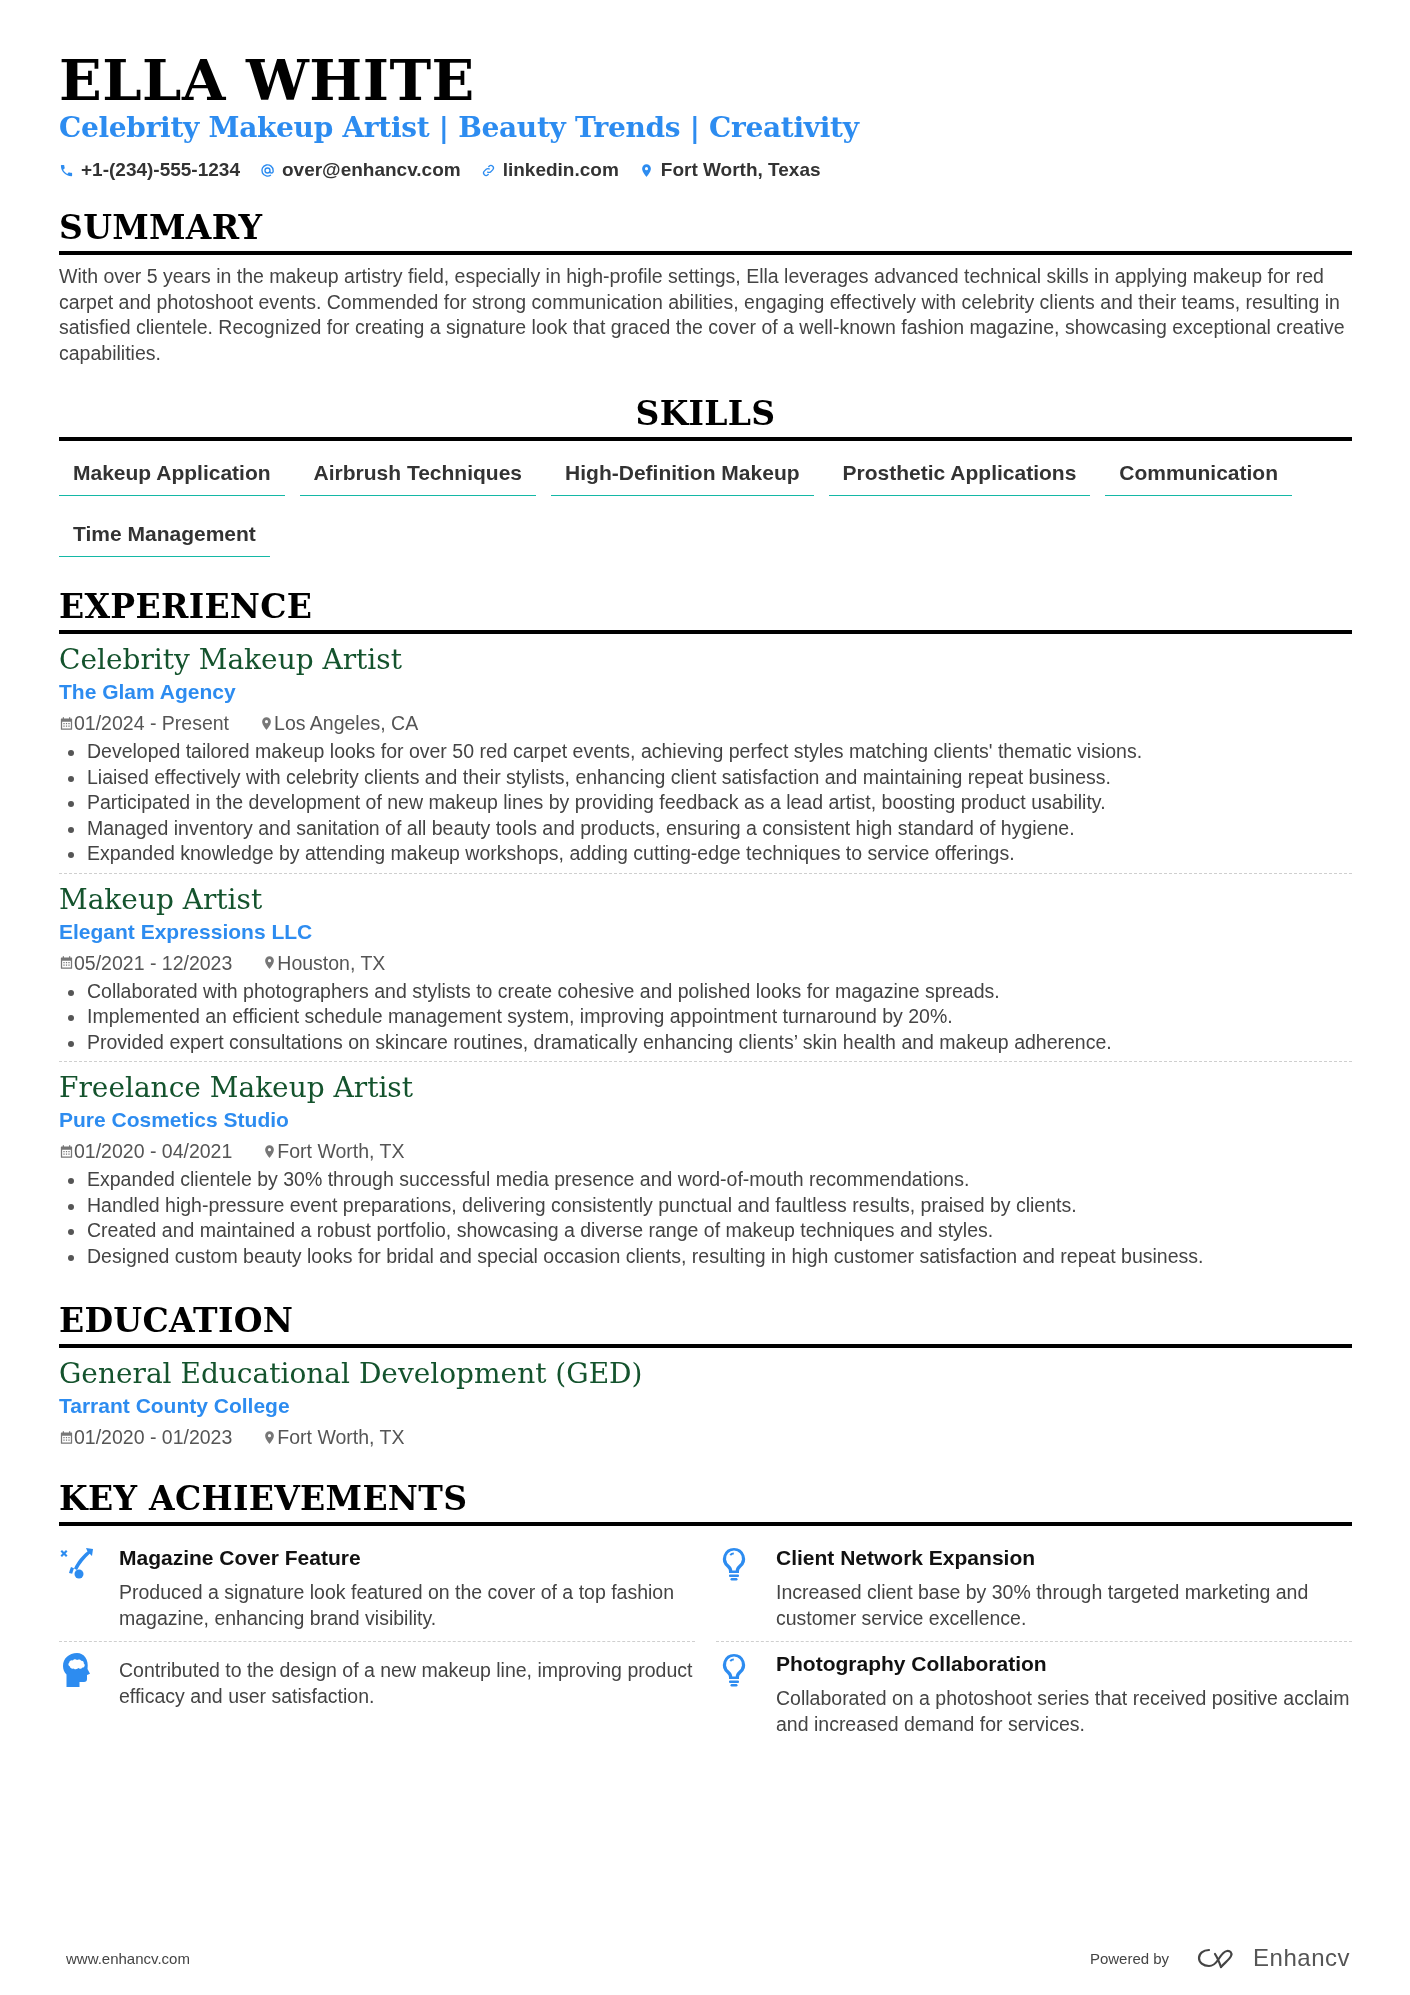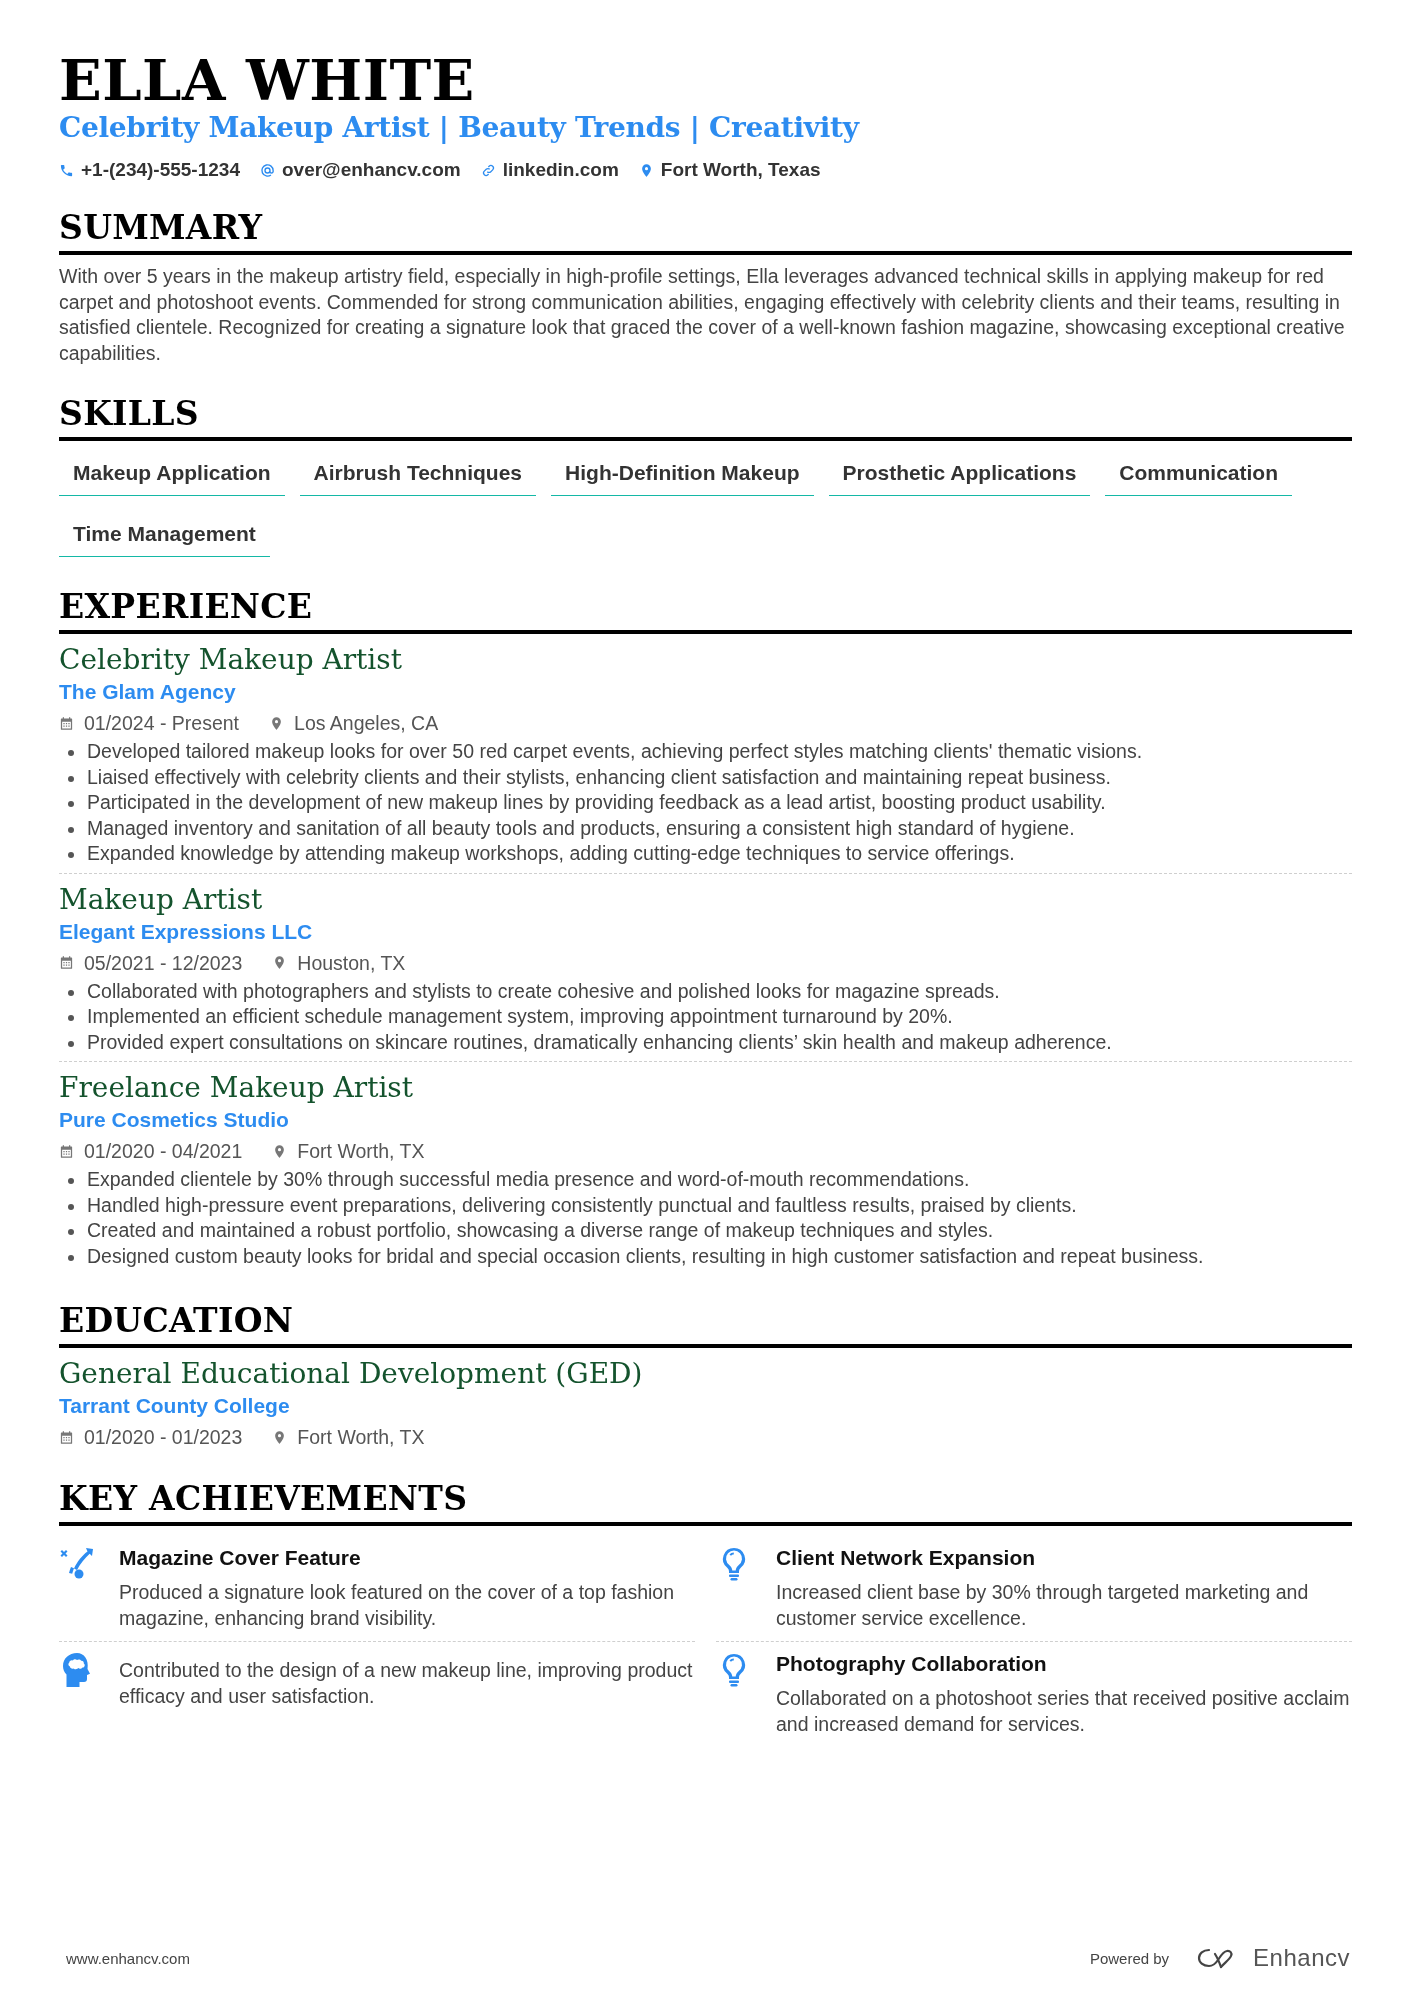--- a/index.html
+++ b/index.html
@@ -21,21 +21,21 @@
 
     .skills { display: flex; flex-wrap: wrap; column-gap: 15px; row-gap: 20px; margin-top: 14px; }
     .skill { font-size: 21px; font-weight: bold; color: #333; padding: 6px 14px 10px 14px; border-bottom: 1px solid #14b8a6; line-height: 24px; }
 
     .job { padding-bottom: 6px; }
     .job + .job { margin-top: 6px; }
     .job.divided { border-bottom: 1.5px dashed #cfcfcf; }
     .job-title { font-family: "DejaVu Serif", serif; font-size: 28px; line-height: 36px; color: #14532d; margin-top: 8px; }
     .company { font-size: 21px; font-weight: bold; color: #2d8cf0; line-height: 28px; margin-top: 0; }
     .meta { display: flex; align-items: center; gap: 30px; font-size: 19.5px; color: #555; line-height: 28px; margin-top: 3px; }
-    .meta-item { display: flex; align-items: center; gap: 10px; }
+    .meta-item { display: flex; align-items: center; gap: 0; }
     .meta-item svg { width: 15px; height: 15px; fill: #777; }
     ul.bullets { list-style: none; margin-top: 2px; }
     ul.bullets li { position: relative; padding-left: 28px; font-size: 19.5px; line-height: 25.5px; color: #444; }
     ul.bullets li::before { content: ""; position: absolute; left: 9px; top: 11px; width: 6px; height: 6px; border-radius: 50%; background: #555; }
 
     .ach-grid { display: grid; grid-template-columns: 636px 636px; column-gap: 21px; margin-top: 10px; }
     .ach { display: flex; gap: 24px; padding: 8px 0 10px 0; }
     .ach.divided { border-bottom: 1.5px dashed #cfcfcf; }
     .ach-icon { width: 36px; flex: 0 0 36px; padding-top: 2px; }
     .ach-icon svg { width: 36px; height: 36px; fill: #2d8cf0; }
@@ -81,21 +81,21 @@
       </div>
     </div>
   </div>
 
   <div class="section" style="margin-top:26px;">
     <div class="section-title">SUMMARY</div>
     <div class="rule"></div>
     <div class="summary-text">With over 5 years in the makeup artistry field, especially in high-profile settings, Ella leverages advanced technical skills in applying makeup for red carpet and photoshoot events. Commended for strong communication abilities, engaging effectively with celebrity clients and their teams, resulting in satisfied clientele. Recognized for creating a signature look that graced the cover of a well-known fashion magazine, showcasing exceptional creative capabilities.</div>
   </div>
 
-  <div class="section" style="margin-top:28px;">
+  <div class="section" style="margin-top:28px;text-align:center;">
     <div class="section-title">SKILLS</div>
     <div class="rule"></div>
     <div class="skills">
       <span class="skill">Makeup Application</span>
       <span class="skill">Airbrush Techniques</span>
       <span class="skill">High-Definition Makeup</span>
       <span class="skill">Prosthetic Applications</span>
       <span class="skill">Communication</span>
       <span class="skill">Time Management</span>
     </div>

